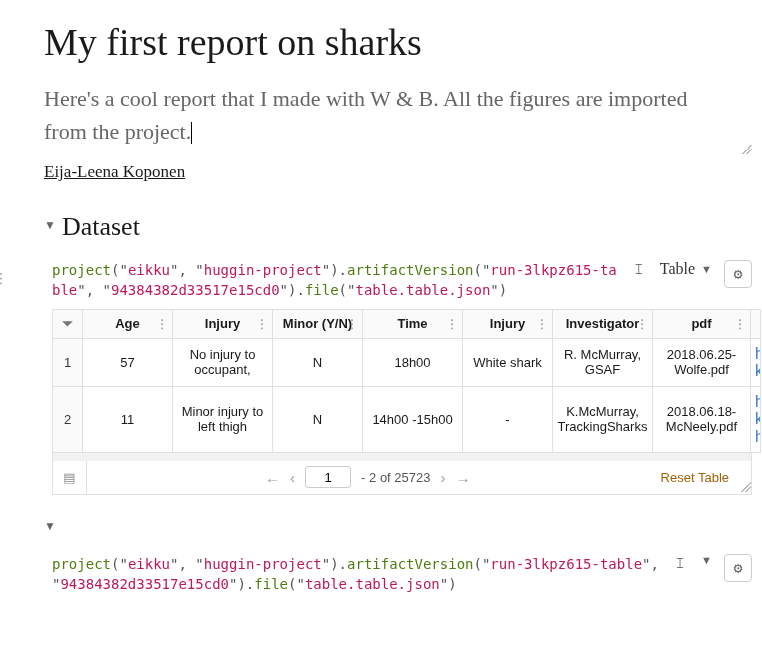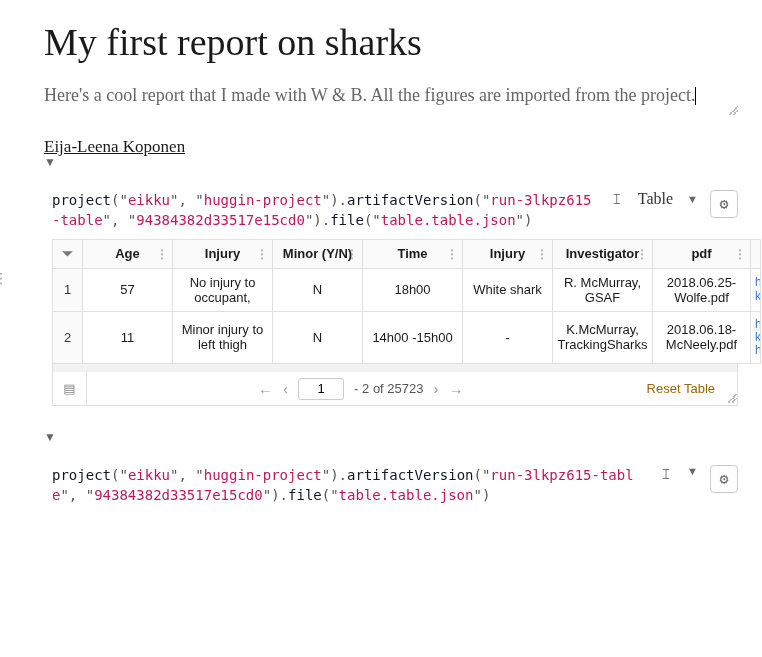--- a/index.html
+++ b/index.html
@@ -11,31 +11,31 @@
     padding: 20px 0 10px 10px;
   }
   .drag-handle {
     position: absolute;
     left: -6px;
     top: 270px;
     color: #999;
     font-size: 14px;
     cursor: grab;
   }
-  .content { padding-left: 34px; padding-right: 24px; }
+  .content { padding-left: 34px; padding-right: 10px; }
   .title {
     font-size: 38px;
     font-weight: 400;
     margin-bottom: 18px;
   }
   .subtitle {
-    font-size: 18px;
+    font-size: 22px;
     color: #666;
     line-height: 1.5;
-    margin-bottom: 28px;
+    margin-bottom: 14px;
     position: relative;
     padding-right: 20px;
   }
   .subtitle::after {
     content: '';
     position: absolute;
     right: 0;
     bottom: -6px;
     width: 10px;
     height: 10px;
@@ -48,20 +48,21 @@
     width:1px;
     height:1em;
     background:#000;
     vertical-align:text-bottom;
   }
   .author {
     font-size: 17px;
     text-decoration: underline;
     color: #1a1a1a;
     display: inline-block;
+    margin-bottom: 30px;
   }
   .section-header {
     display: flex;
     align-items: center;
     gap: 6px;
     margin-bottom: 14px;
   }
   .disclosure {
     font-size: 12px;
     color: #666;
@@ -81,30 +82,30 @@
     gap: 8px;
     font-family: 'Menlo', 'Consolas', monospace;
     font-size: 14px;
     padding: 4px 0 8px 0;
   }
   .query {
     flex: 1;
     line-height: 1.45;
     word-break: break-all;
   }
-  .query .fn { color: #0f172a; } 
+  .query .fn { color: #4d7c0f; } 
   .query .str { color: #be185d; } 
   .query .pun { color: #555; }
   .view-select {
     font-family: Georgia, serif;
     font-size: 16px;
     color: #333;
     display: flex;
     align-items: center;
-    gap: 14px;
+    gap: 6px;
     white-space: nowrap;
     padding: 0 4px;
   }
   .view-select .car { font-size: 11px; color: #666; }
   .text-cursor-ico {
     width: 18px; height: 18px;
     display:inline-block;
     color:#555;
     font-family: sans-serif;
     font-size: 15px;
@@ -150,21 +151,21 @@
   .th-filter { color:#777; font-size:13px; }
   .th-dots {
     position:absolute;
     right:4px;
     top:50%;
     transform:translateY(-50%);
     color:#aaa;
     font-size:12px;
   }
   .idx-cell { background:#fafafa; color:#333; }
-  .link-cell { color:#3b7ac9; text-align:left; font-size:12px; line-height:1.1; overflow:hidden;margin-top:28px; }
+  .link-cell { color:#3b7ac9; text-align:left; font-size:16px; line-height:1.1; overflow:hidden;margin-top:28px; }
   .pager {
     display:flex;
     align-items:center;
     border:1px solid #e0e0e0;
     border-top:none;
     font-family: -apple-system, Helvetica, Arial, sans-serif;
     font-size:13px;
     height:34px;
   }
   .pager .rows-ico { width:34px; text-align:center; color:#888; border-right:1px solid #e0e0e0; height:100%; display:flex; align-items:center; justify-content:center;}
@@ -202,20 +203,21 @@
 
   <p class="subtitle">
     <span>Here's a cool report that I made with W &amp; B. All the figures are imported from the project.</span><span class="cursor"></span>
   </p>
 
   <a class="author">Eija-Leena Koponen</a>
 
   
   <div class="section-header">
     <span class="disclosure">▼</span>
+    <h2 class="section-title">Dataset</h2>
   </div>
 
   <div class="panel">
     <div class="query-row">
       <div class="query">
         <span class="fn">project</span><span class="pun">("</span><span class="str">eikku</span><span class="pun">", "</span><span class="str">huggin-project</span><span class="pun">").</span><span class="fn">artifactVersion</span><span class="pun">("</span><span class="str">run-3lkpz615-table</span><span class="pun">", "</span><span class="str">94384382d33517e15cd0</span><span class="pun">").</span><span class="fn">file</span><span class="pun">("</span><span class="str">table.table.json</span><span class="pun">")</span>
       </div>
       <span class="text-cursor-ico">𝙸</span>
       <div class="view-select">
         <span>Table</span>

